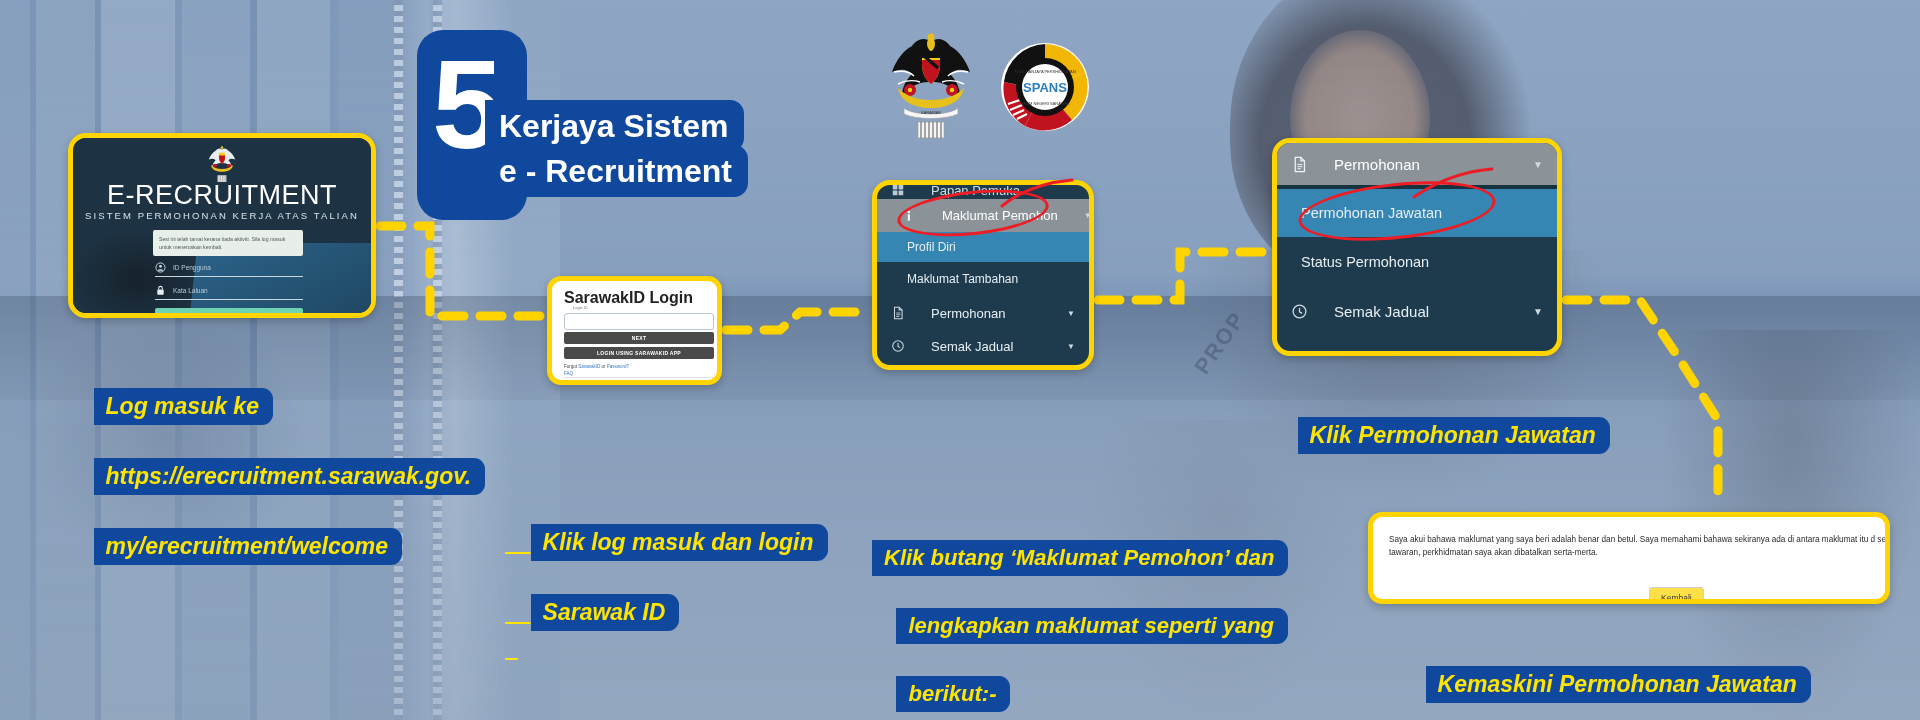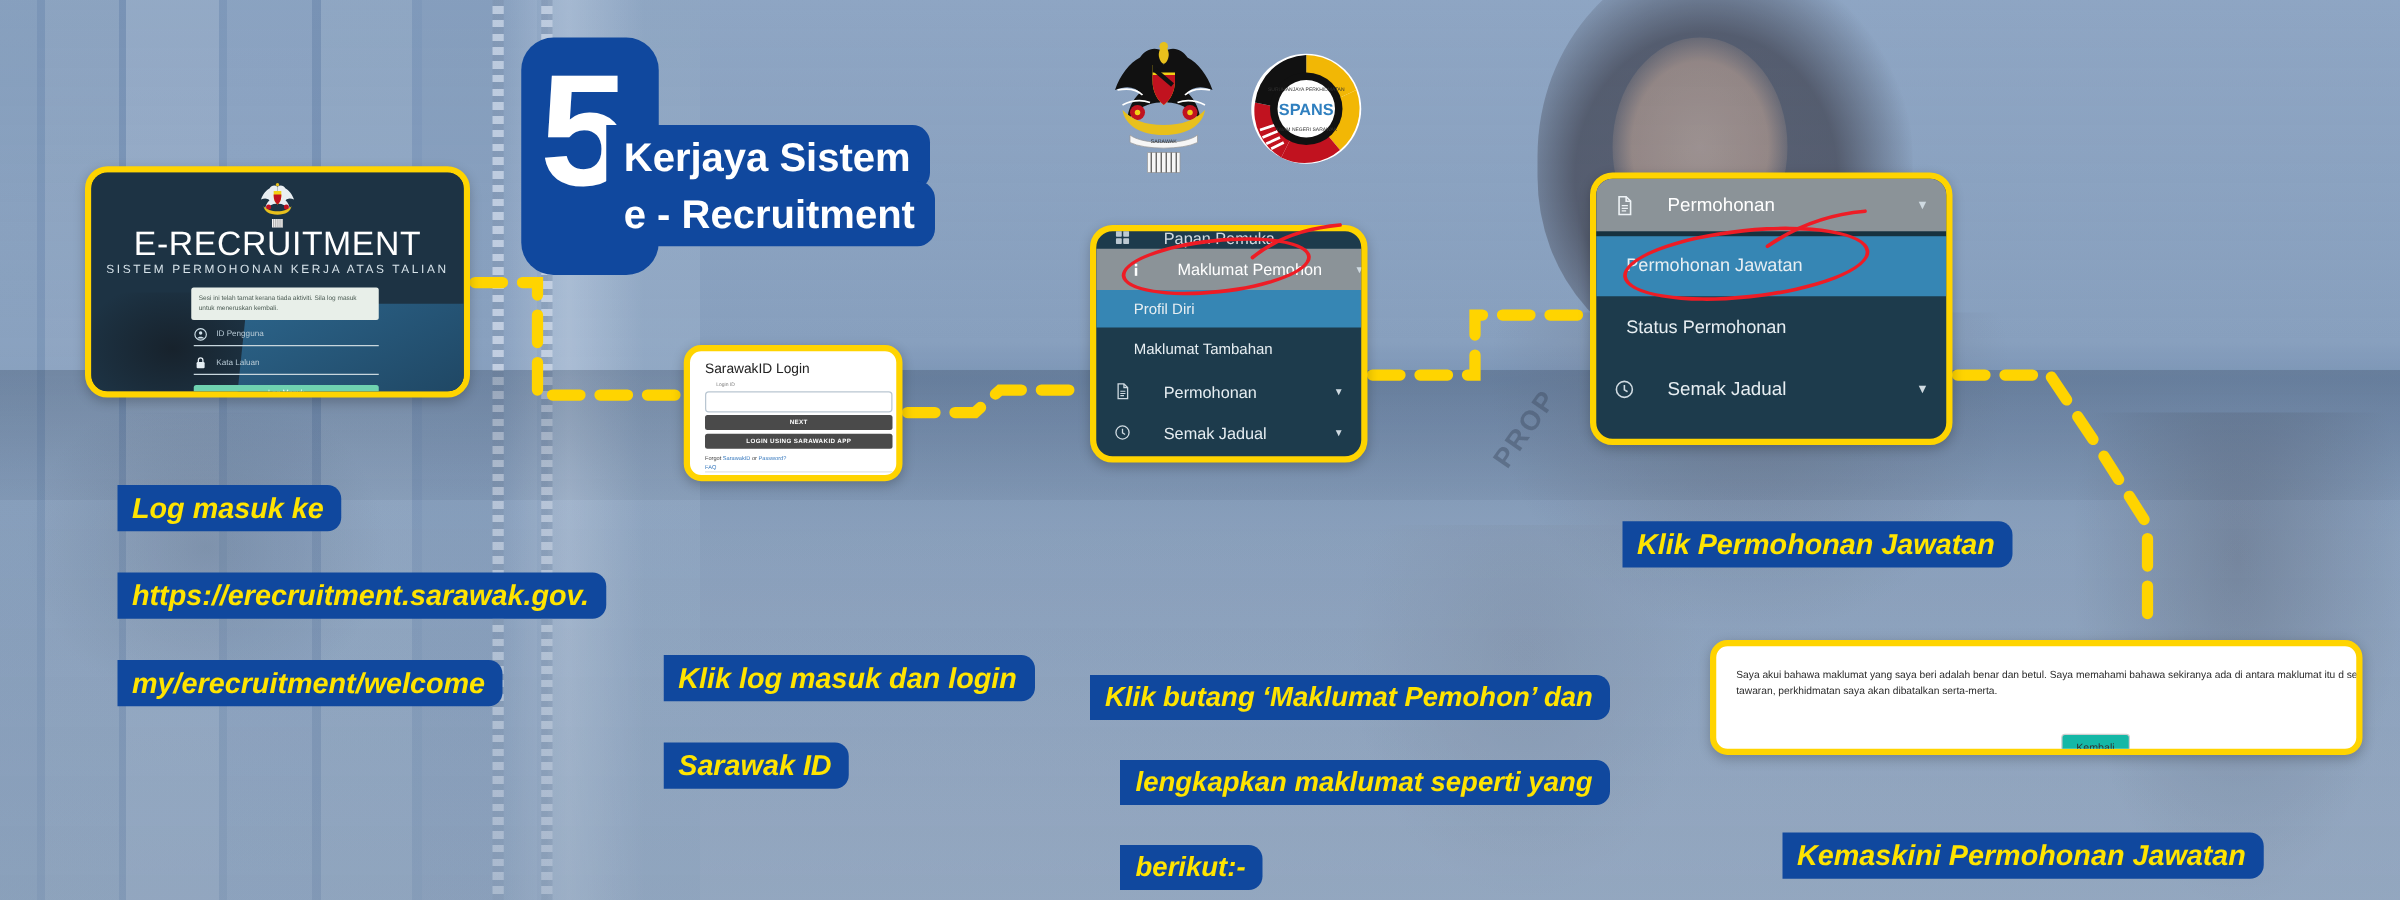--- a/index.html
+++ b/index.html
@@ -188,21 +188,21 @@
   .erec-ico{ width:11px; height:11px; display:inline-block; }
   .erec-btn{
     position:absolute; left:82px; top:170px; width:148px; height:13px;
     background:#6fd2b0; border-radius:2px;
     display:flex; align-items:center; justify-content:center;
     color:#f2fbf8; font-size:6px;
   }
 
   
   #card-sid{ left:547px; top:276px; width:175px; height:109px; background:#fff; border-radius:14px; }
-  .sid-title{ position:absolute; left:12px; top:8px; font-size:11px; color:#222; }
+  .sid-title{ position:absolute; left:12px; top:8px; font-size:16px; color:#222;font-weight:bold; }
   .sid-fieldwrap{ position:absolute; left:12px; top:28px; width:150px; height:17px; }
   .sid-legend{
     position:absolute; left:6px; top:-4px; background:#fff; padding:0 3px;
     font-size:4px; color:#7b7b7b;
   }
   .sid-input{
     width:100%; height:100%; border:1px solid #b9c6d1; border-radius:3px;
     background:#fff; font-size:6px; padding:0 5px; color:#333;
   }
   .sid-btn{
@@ -246,40 +246,40 @@
   .dlg-text{
     position:absolute; left:16px; top:16px; width:600px;
     font-size:8.2px; line-height:13px; color:#2b2b2b;
   }
   .dlg-actions{
     position:absolute; right:unset; left:276px; top:58px;
     display:flex; gap:6px; align-items:center;
   }
   .dlg-btn{
     font-size:8.5px; padding:5px 11px; border-radius:3px; cursor:pointer;
-    border:1px solid #cfcfcf; background:#14b8a6; color:#333;
+    border:1px solid #cfcfcf; background:#fde047; color:#333;
   }
   .dlg-btn.primary{ background:#1279b8; color:#fff; border-color:#1279b8;margin-top:24px; }
 
   
   .cap{
     position:absolute;
     color:#ffe400; font-weight:700; font-style:italic;
     font-size:23px; line-height:32px;
     white-space:pre-wrap;
   }
   .cap span.ln{
     display:inline-block;
     background:#10489e;
     padding:2px 14px 3px 12px;
     border-radius:0 11px 11px 0;
     margin-bottom:1px;
   }
   #cap1{ left:68px; top:356px; width:430px; }
-  #cap2{ left:505px; top:492px; width:330px; }
+  #cap2{ left:505px; top:492px; width:330px;text-decoration:underline; }
   #cap3{ left:872px; top:478px; width:420px; font-size:22px; line-height:31px; }
   #cap4{ left:1272px; top:385px; }
   #cap5{ left:1400px; top:634px; }
 </style>
 </head>
 <body>
 
 <div id="stage">
 
   <div class="bg-base"></div>

